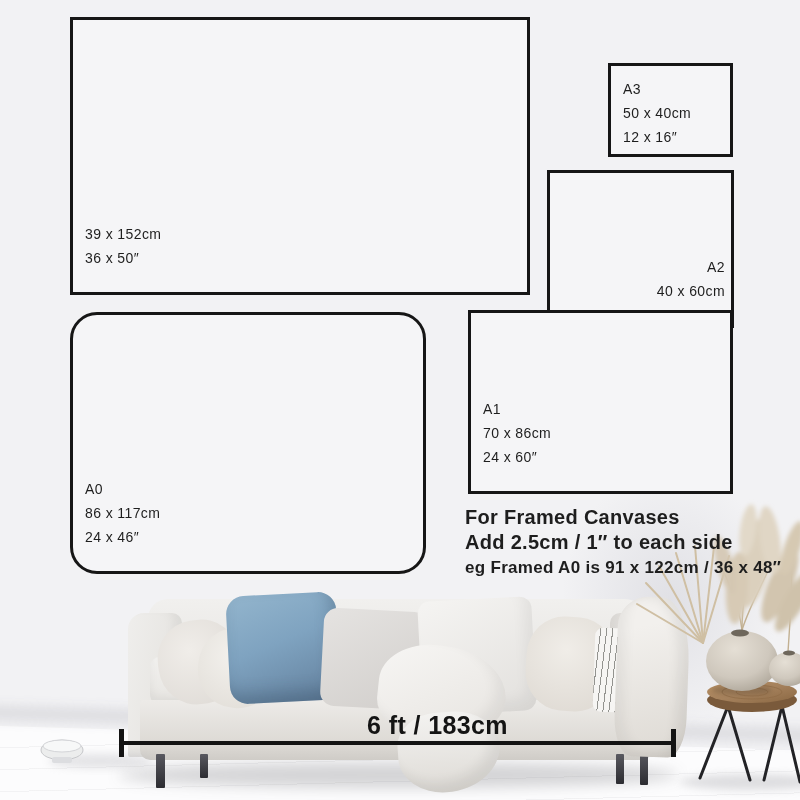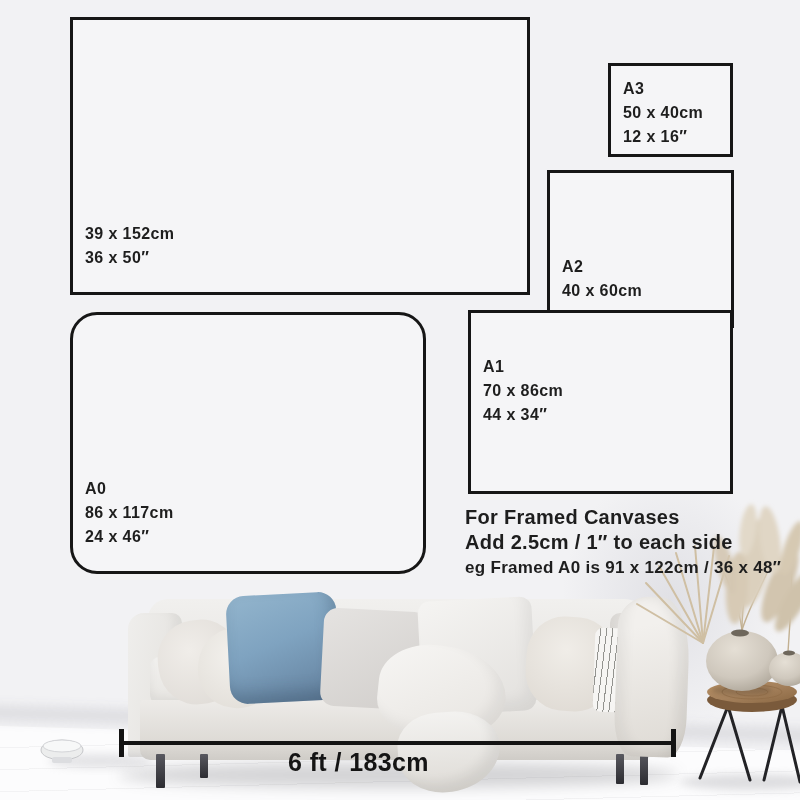--- a/index.html
+++ b/index.html
@@ -17,25 +17,25 @@
     background:
       repeating-linear-gradient(178.5deg,rgba(0,0,0,0) 0 21px,rgba(60,60,70,.05) 21px 22px),
       linear-gradient(#f6f6f7,#fcfcfd 40%);}
   .floor-edge{position:absolute;left:-20px;top:717px;width:840px;height:14px;
     background:rgba(185,185,193,.38);filter:blur(6px);transform:rotate(1.6deg);}
   
   .frame{position:absolute;box-sizing:border-box;border:3px solid #161616;
     background:#f5f5f7;display:flex;flex-direction:column;justify-content:flex-end;}
   .f-huge{left:70px;top:17px;width:460px;height:278px;}
   .f-a3{left:608px;top:63px;width:125px;height:94px;}
-  .f-a2{left:547px;top:170px;width:187px;height:158px;}
+  .f-a2{left:547px;top:170px;width:187px;height:158px;text-align:right;}
   .f-a0{left:70px;top:312px;width:356px;height:262px;border-radius:27px;}
-  .f-a1{left:468px;top:310px;width:265px;height:184px;justify-content:center;}
-  .frame-label{padding:0 6px 22px 12px;font-size:16px;line-height:24px;
-    font-weight:700;letter-spacing:.4px;}
+  .f-a1{left:468px;top:310px;width:265px;height:184px;}
+  .frame-label{padding:0 6px 22px 12px;font-size:14px;line-height:24px;
+    font-weight:400;letter-spacing:.4px;}
   .f-a3 .frame-label{padding-bottom:5px;}
   .frame-label span{display:block;}
   
   .framed-note{position:absolute;left:465px;top:505px;width:340px;
     font-weight:700;letter-spacing:.3px;}
   .framed-note .n1{font-size:20px;line-height:25px;}
   .framed-note .n2{font-size:17px;line-height:21px;margin-top:2px;font-weight:600;}
   
   .abs{position:absolute;}
   .sofa-shadow{left:118px;top:762px;width:560px;height:26px;border-radius:50%;
@@ -82,22 +82,22 @@
     background:linear-gradient(#f3f2f0,#dedbd6);transform:rotate(-4deg);
     box-shadow:inset -8px -10px 12px rgba(0,0,0,.07);}
   .bl3{left:616px;top:597px;width:72px;height:160px;border-radius:30px 40% 25% 25%;
     background:linear-gradient(165deg,#f2f0ed 20%,#ddd9d3);transform:rotate(2deg);
     box-shadow:inset -10px 0 12px rgba(0,0,0,.07),inset 8px -8px 12px rgba(0,0,0,.05);}
   .scene-svg{position:absolute;left:0;top:0;}
   
   .meas-line{left:122px;top:741px;width:553px;height:4px;background:#141414;}
   .meas-cap{width:5px;height:28px;top:729px;background:#141414;}
   .cap-l{left:119px;} .cap-r{left:671px;}
-  .meas-label{left:288px;top:711px;width:220px;text-align:left;
-    font-size:25px;font-weight:700;letter-spacing:.4px;color:#141414;margin-top:37px;}
+  .meas-label{left:288px;top:711px;width:220px;text-align:right;
+    font-size:25px;font-weight:700;letter-spacing:.4px;color:#141414;}
 </style>
 </head>
 <body>
 
 <div class="canvas">
 
   <div class="wall-shade abs"></div>
   <div class="floor"></div>
   <div class="floor-edge"></div>
 
@@ -220,21 +220,21 @@
     <div class="frame-label">
       <span>A0</span>
       <span>86 x 117cm</span>
       <span>24 x 46″</span>
     </div>
   </div>
   <div class="frame f-a1">
     <div class="frame-label">
       <span>A1</span>
       <span>70 x 86cm</span>
-      <span>44 x 34″</span>
+      <span>24 x 60″</span>
     </div>
   </div>
 
   <div class="framed-note">
     <div class="n1">For Framed Canvases</div>
     <div class="n1">Add 2.5cm / 1″ to each side</div>
     <div class="n2">eg Framed A0 is 91 x 122cm / 36 x 48″</div>
   </div>
 
   <div class="abs meas-label">6 ft / 183cm</div>

